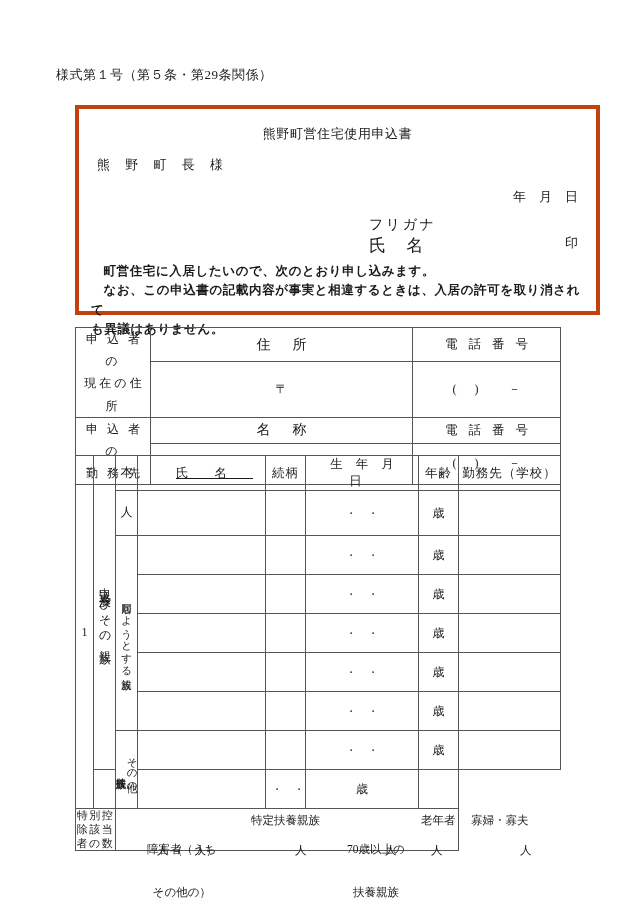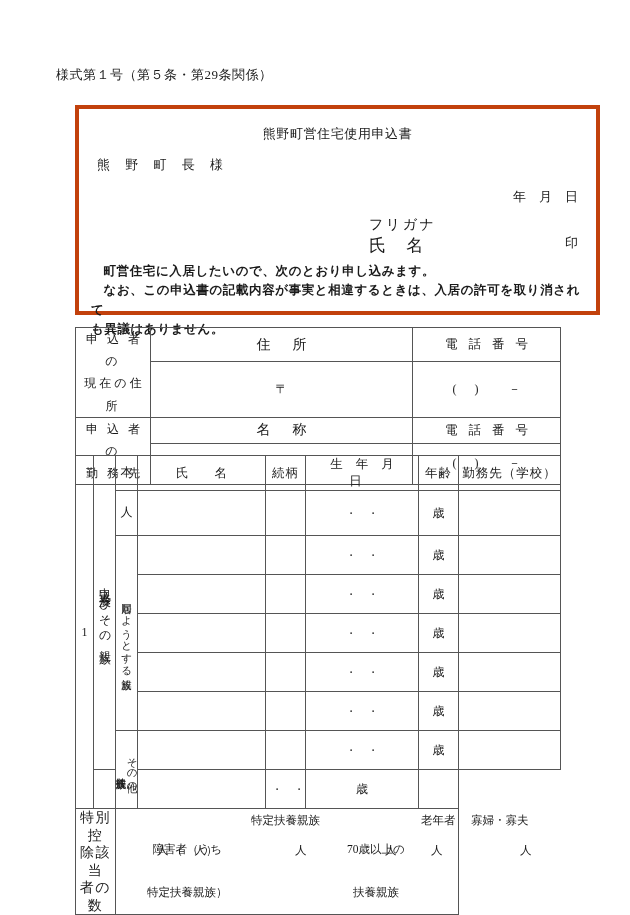--- a/index.html
+++ b/index.html
@@ -190,20 +190,21 @@
     line-height: 1.05;
     white-space: nowrap;
   }
   .num-cell {
     font-size: 12px;
   }
   .h-name {
     letter-spacing: 26px;
     text-indent: 26px;
     font-size: 12.5px;
+    text-decoration: underline;
   }
   .h-rel { font-size: 12.5px; letter-spacing: 1px; }
   .h-birth {
     letter-spacing: 13px;
     text-indent: 13px;
     font-size: 12.5px;
     margin-top: 6px;
   }
   .h-age { font-size: 12.5px; letter-spacing: 1px; }
   .h-work { font-size: 12.5px; letter-spacing: 1px; }
@@ -222,21 +223,21 @@
     vertical-align: bottom;
     padding-bottom: 1px;
   }
   .self-lbl {
     font-size: 12px;
     line-height: 1.15;
   }
 
   
   .sum-lbl {
-    font-size: 14px;
+    font-size: 11px;
     line-height: 1.25;
     letter-spacing: 1.5px;
     text-align: center;
     margin-left: 24px;
   }
   .sum-body {
     position: relative;
     height: 52px;
     text-align: left;
   }
@@ -415,21 +416,21 @@
       <tr>
         <td colspan="2" class="sum-lbl">
           <div>特別控</div>
           <div>除該当</div>
           <div>者の数</div>
         </td>
         <td colspan="5" class="sum-body">
           <div class="sum-inner">
             <div class="sum-item" style="left:8px; top:4px;">
               <div>障害者（うち</div>
-              <div>特定扶養親族）</div>
+              <div>その他の）</div>
             </div>
             <div class="sum-item" style="left:18px; top:34px;">人 （    人）</div>
 
             <div class="sum-item" style="left:112px; top:4px;">特定扶養親族</div>
             <div class="sum-item" style="left:156px; top:34px;">人</div>
 
             <div class="sum-item" style="left:208px; top:4px;">
               <div>70歳以上の</div>
               <div>扶養親族</div>
             </div>

